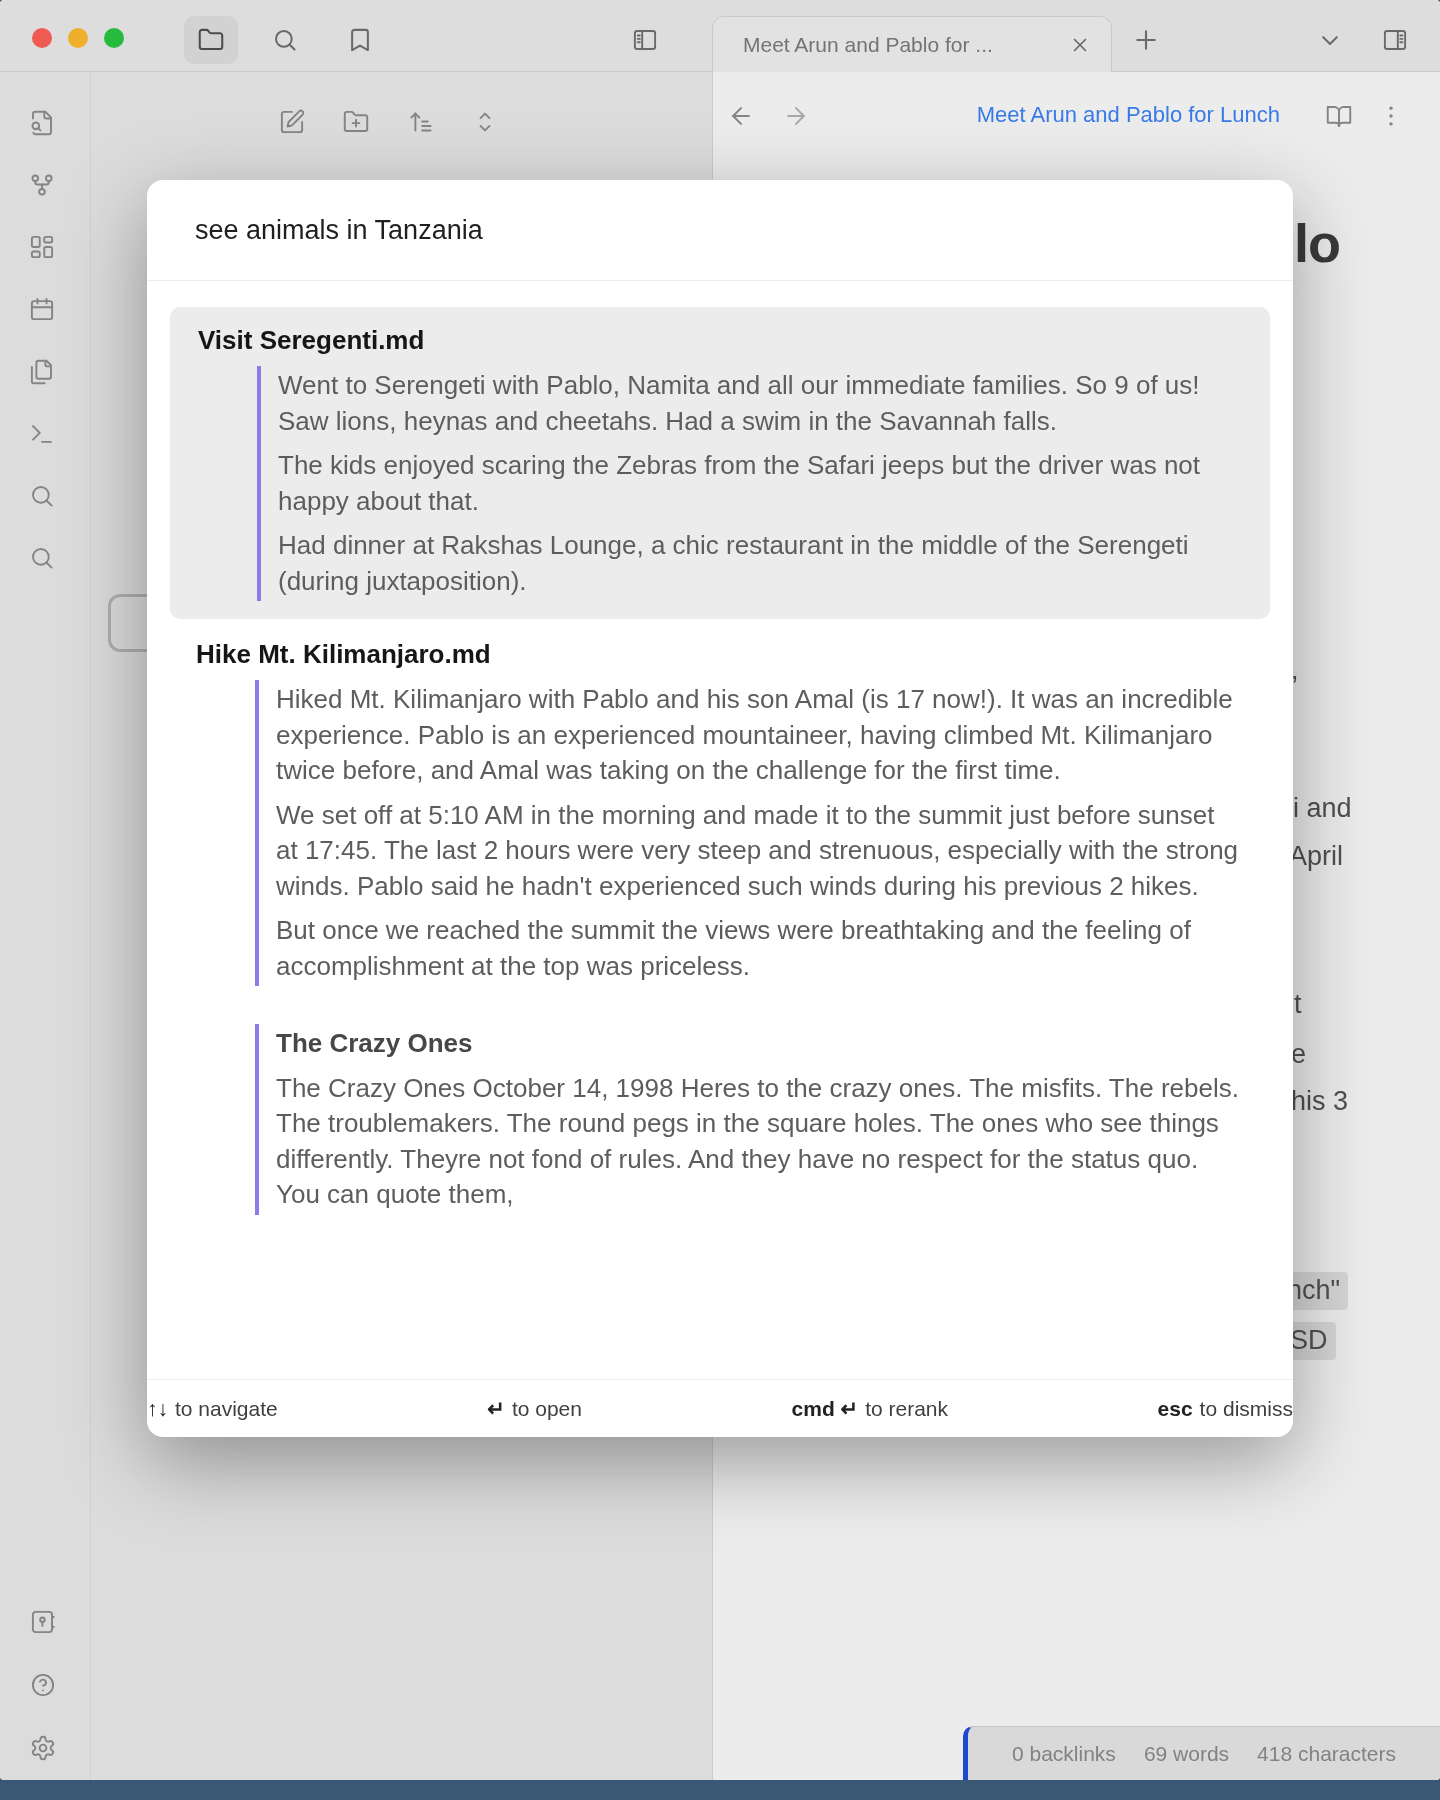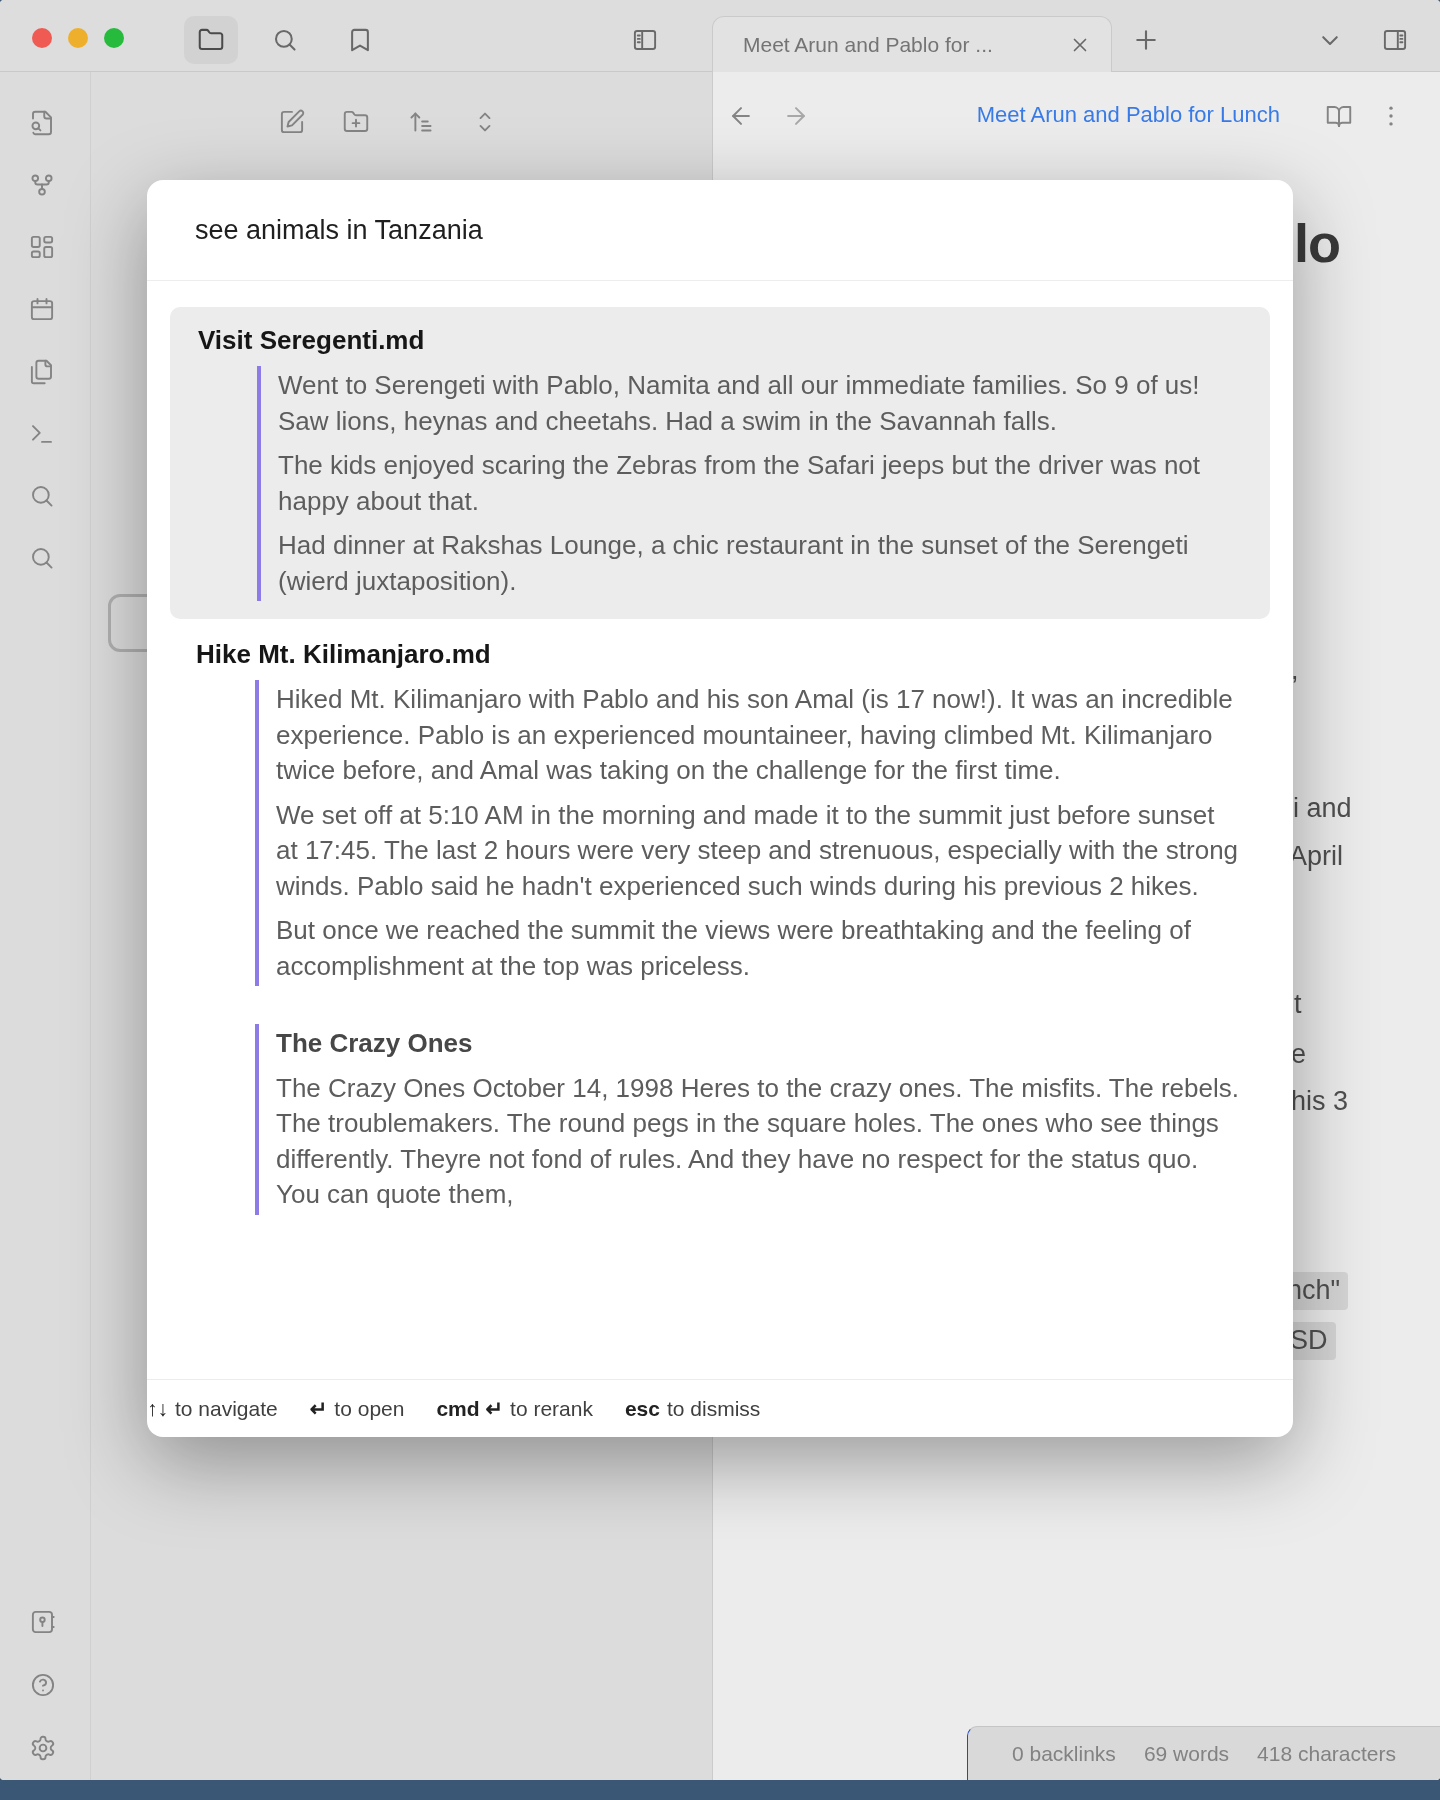--- a/index.html
+++ b/index.html
@@ -31,42 +31,42 @@
   .tab-close{position:absolute;right:20px;top:28px;width:22px;height:22px;transform:translate(0,-50%);color:#6e6e6e;}
   .tab-close svg{width:100%;height:100%;}
   .nav-title{position:absolute;left:860px;top:102px;width:420px;text-align:right;font-size:22px;color:#3b82f6;white-space:nowrap;z-index:1;}
   
   .frag{position:absolute;font-size:27px;color:#545454;white-space:nowrap;z-index:1;}
   .frag-h1{position:absolute;font-size:54px;font-weight:800;color:#3d3d3d;letter-spacing:-1px;z-index:1;}
   .frag-code{background:#e4e4e4;border-radius:4px;padding:3px 8px 4px 4px;}
   .xi-li{position:absolute;left:163px;top:1402px;font-size:26px;color:#6b6b6b;z-index:1;}
   .active-file-outline{position:absolute;left:108px;top:594px;width:72px;height:52px;border:3px solid #bcbcbc;border-radius:12px;z-index:1;}
   .status-pill{position:absolute;right:0;bottom:0;width:472px;height:53px;background:#e8e8e8;
-      border-top:1px solid #d2d2d2;border-left:1px solid #1d4ed8;border-radius:10px 0 0 0;
+      border-top:1px solid #d2d2d2;border-left:5px solid #1d4ed8;border-radius:10px 0 0 0;
       display:flex;align-items:center;justify-content:center;gap:28px;
       font-size:21px;color:#8a8a8a;z-index:1;white-space:nowrap;}
   
   .scrim{position:absolute;inset:0;background:rgba(25,25,25,0.07);z-index:5;}
   .modal{position:absolute;left:147px;top:180px;width:1146px;height:1257px;background:#ffffff;
       border-radius:16px;box-shadow:0 25px 80px rgba(0,0,0,0.35);z-index:10;overflow:hidden;}
   .query{position:absolute;left:0;top:0;width:100%;height:100px;box-sizing:border-box;
       padding:0 48px;border:none;outline:none;background:transparent;
       font-family:"Liberation Sans", sans-serif;font-size:27px;color:#1f1f1f;}
   .query-divider{position:absolute;left:0;top:100px;width:100%;height:1px;background:#ededed;}
   .results{position:absolute;left:0;top:101px;right:0;bottom:58px;padding:26px 23px 0;overflow:hidden;}
   .result{padding:18px 26px;border-radius:10px;margin-bottom:2px;}
   .result.selected{background:#ececec;padding-left:28px;}
   .result-title{font-size:26px;font-weight:700;color:#161616;margin-bottom:10px;}
   .result blockquote{margin:0 0 0 59px;border-left:4px solid #8d7ce8;padding:2px 0 2px 17px;
       font-size:26px;line-height:35.5px;color:#5d5d5d;max-width:965px;}
   .result blockquote p{margin:0;}
   .result blockquote p + p{margin-top:9px;}
   .q-heading{font-weight:700;color:#474747;margin:0 0 32px 0;}
   .instructions{position:absolute;left:0;right:0;bottom:0;height:57px;border-top:1px solid #ececec;
-      display:flex;align-items:center;justify-content:flex-start;gap:32px;font-size:21px;color:#3f3f3f;}
+      display:flex;align-items:center;justify-content:space-between;gap:32px;font-size:21px;color:#3f3f3f;}
   .hint{white-space:nowrap;}
   .hint .key{font-weight:700;color:#222;margin-right:7px;}
 </style>
 </head>
 <body>
 
 <div class="window">
 
   <div class="titlebar">
     <span class="light" style="left:32px;background:#ff5f57;"></span>
@@ -290,21 +290,21 @@
     <input class="query" readonly="" value="see animals in Tanzania" style="">
     <div class="query-divider"></div>
 
     <div class="results">
 
       <div class="result selected">
         <div class="result-title">Visit Seregenti.md</div>
         <blockquote>
           <p>Went to Serengeti with Pablo, Namita and all our immediate families. So 9 of us! Saw lions, heynas and cheetahs. Had a swim in the Savannah falls.</p>
           <p>The kids enjoyed scaring the Zebras from the Safari jeeps but the driver was not happy about that.</p>
-          <p>Had dinner at Rakshas Lounge, a chic restaurant in the sunset of the Serengeti (wierd juxtaposition).</p>
+          <p>Had dinner at Rakshas Lounge, a chic restaurant in the middle of the Serengeti (during juxtaposition).</p>
         </blockquote>
       </div>
 
       <div class="result">
         <div class="result-title">Hike Mt. Kilimanjaro.md</div>
         <blockquote>
           <p>Hiked Mt. Kilimanjaro with Pablo and his son Amal (is 17 now!). It was an incredible experience. Pablo is an experienced mountaineer, having climbed Mt. Kilimanjaro twice before, and Amal was taking on the challenge for the first time.</p>
           <p>We set off at 5:10 AM in the morning and made it to the summit just before sunset at 17:45. The last 2 hours were very steep and strenuous, especially with the strong winds. Pablo said he hadn't experienced such winds during his previous 2 hikes.</p>
           <p>But once we reached the summit the views were breathtaking and the feeling of accomplishment at the top was priceless.</p>
         </blockquote>

